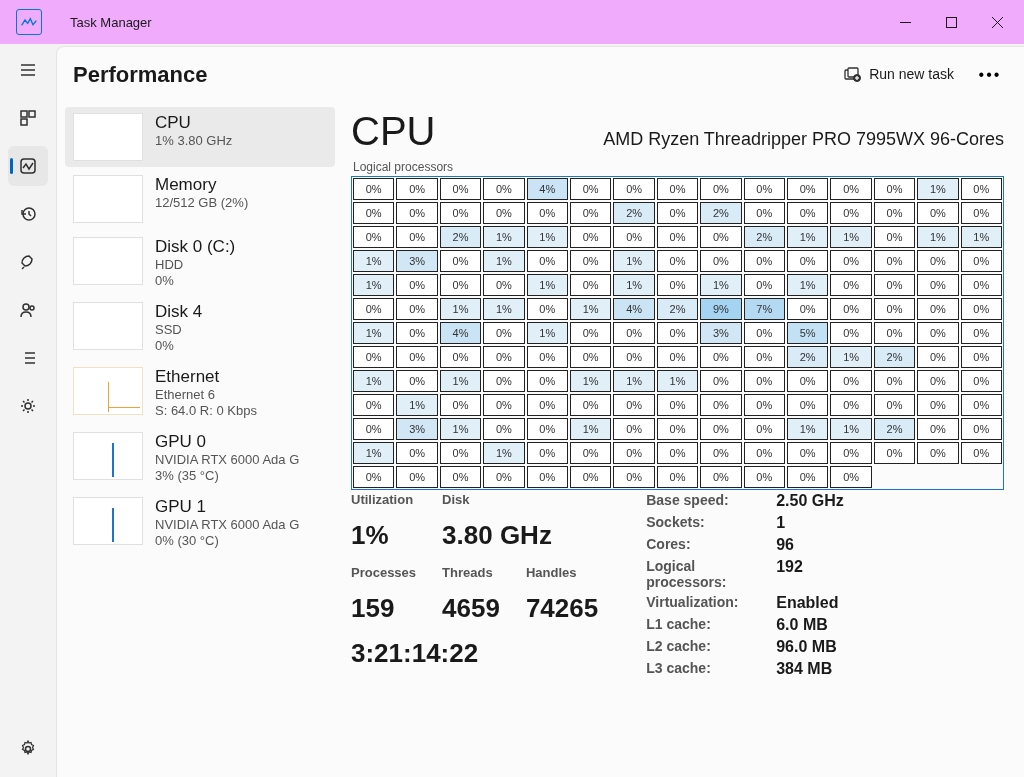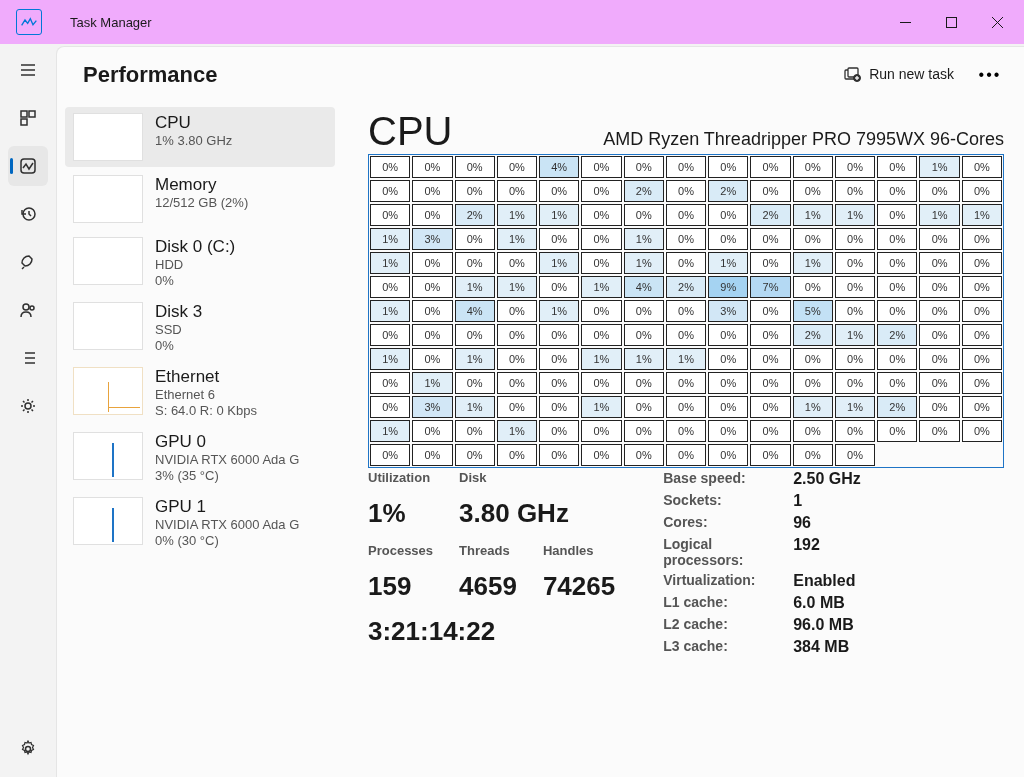--- a/index.html
+++ b/index.html
@@ -16,26 +16,26 @@
   #body{display:flex;height:733px;}
   #rail{width:56px;display:flex;flex-direction:column;align-items:center;padding-top:6px;gap:8px;background:#f3f3f3;}
   .rail-btn{width:40px;height:40px;border-radius:6px;display:flex;align-items:center;justify-content:center;color:#303030;position:relative;}
   .rail-btn.active{background:#e7e7e7;}
   .rail-btn.active::before{content:"";position:absolute;left:2px;top:12px;bottom:12px;width:3px;background:#0067c0;border-radius:2px;}
   .rail-btn svg{width:18px;height:18px;stroke:#303030;}
   #rail .grow{flex:1;}
   
   #card{flex:1;background:#fbfbfb;border-top-left-radius:8px;margin-top:2px;display:flex;flex-direction:column;border:1px solid #e5e5e5;border-right:none;border-bottom:none;}
   #card-header{height:56px;display:flex;align-items:center;padding:0 16px;}
-  #card-header h1{margin:10px;font-size:22px;font-weight:600;color:#1a1a1a;}
+  #card-header h1{margin:0;font-size:22px;font-weight:600;color:#1a1a1a;}
   #card-header .spacer{flex:1;}
   .hdr-btn{display:flex;align-items:flex-start;gap:8px;padding:6px 10px;border-radius:4px;font-size:14px;color:#1a1a1a;}
   .hdr-btn svg{width:18px;height:18px;}
   .more-btn{width:36px;height:32px;display:flex;align-items:center;justify-content:center;margin-left:8px;font-size:16px;letter-spacing:2px;}
-  #card-body{flex:1;display:flex;overflow:hidden;gap:17px;}
+  #card-body{flex:1;display:flex;overflow:hidden;}
   
   #devlist{width:286px;overflow-y:auto;padding:4px 8px 8px 8px;box-sizing:border-box;}
   .dev{display:flex;gap:12px;padding:6px 8px;border-radius:4px;margin-bottom:2px;}
   .dev.selected{background:#eaeaea;}
   .dev .thumb{width:68px;height:46px;background:#fff;border:1px solid #e0e0e0;position:relative;}
   .dev .thumb.eth{border-color:#f0e0c4}
   .dev .thumb.eth::after{content:"";position:absolute;left:34px;right:2px;bottom:2px;height:30px;background:linear-gradient(to top,transparent 0,transparent 4px,#e8a33d 4px,#e8a33d 5px,transparent 5px);border-left:1px solid #e8a33d;}
   .dev .thumb.gpu::after{content:"";position:absolute;left:38px;width:2px;bottom:2px;height:34px;background:#1e74c6;}
   .dev .info{flex:1;min-width:0;}
   .dev .name{font-size:17px;color:#1a1a1a;margin:0;}
@@ -197,21 +197,21 @@
               <div class="thumb"></div>
               <div class="info">
                 <p class="name">Disk 0 (C:)</p>
                 <p class="l1">HDD</p>
                 <p class="l2">0%</p>
               </div>
             </div>
             <div class="dev">
               <div class="thumb"></div>
               <div class="info">
-                <p class="name">Disk 3</p>
+                <p class="name">Disk 4</p>
                 <p class="l1">SSD</p>
                 <p class="l2">0%</p>
               </div>
             </div>
             <div class="dev">
               <div class="thumb eth"></div>
               <div class="info">
                 <p class="name">Ethernet</p>
                 <p class="l1">Ethernet 6</p>
                 <p class="l2">S: 64.0  R: 0 Kbps</p>
@@ -233,20 +233,21 @@
                 <p class="l2">0% (30 °C)</p>
               </div>
             </div>
           </div>
 
       <div id="detail">
         <div id="det-head">
           <h2>CPU</h2>
           <div class="model">AMD Ryzen Threadripper PRO 7995WX 96-Cores</div>
         </div>
+        <div id="det-sub">Logical processors</div>
         <div id="lp-wrap">
           <div id="lp">
                 <div class="core">0%</div>
                 <div class="core">0%</div>
                 <div class="core">0%</div>
                 <div class="core">0%</div>
                 <div class="core" style="background: rgba(126, 192, 238, 0.39);">4%</div>
                 <div class="core">0%</div>
                 <div class="core">0%</div>
                 <div class="core">0%</div>

